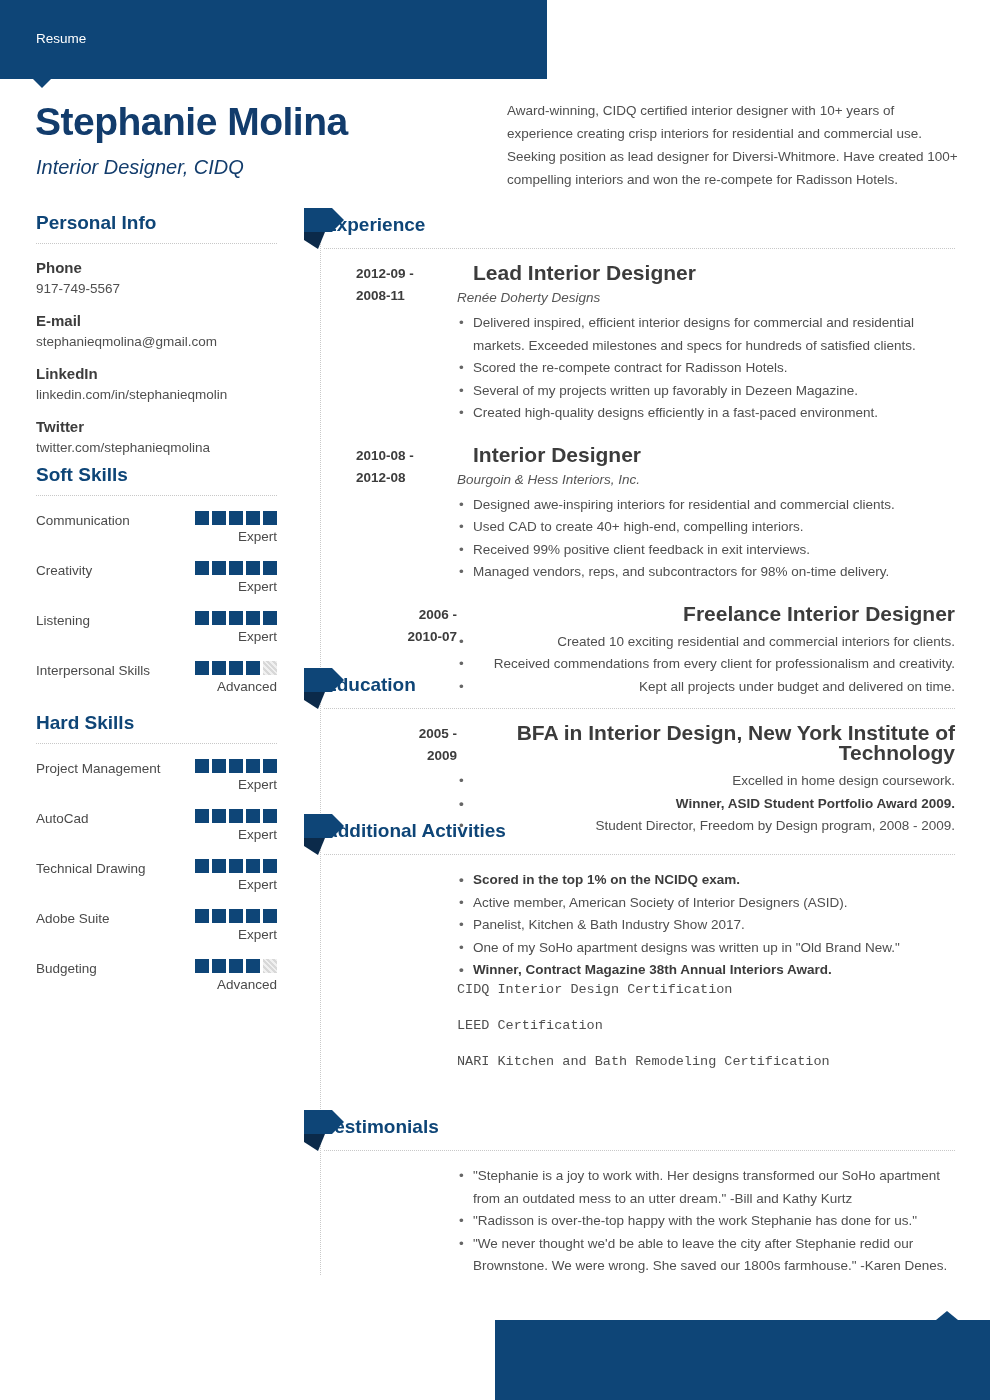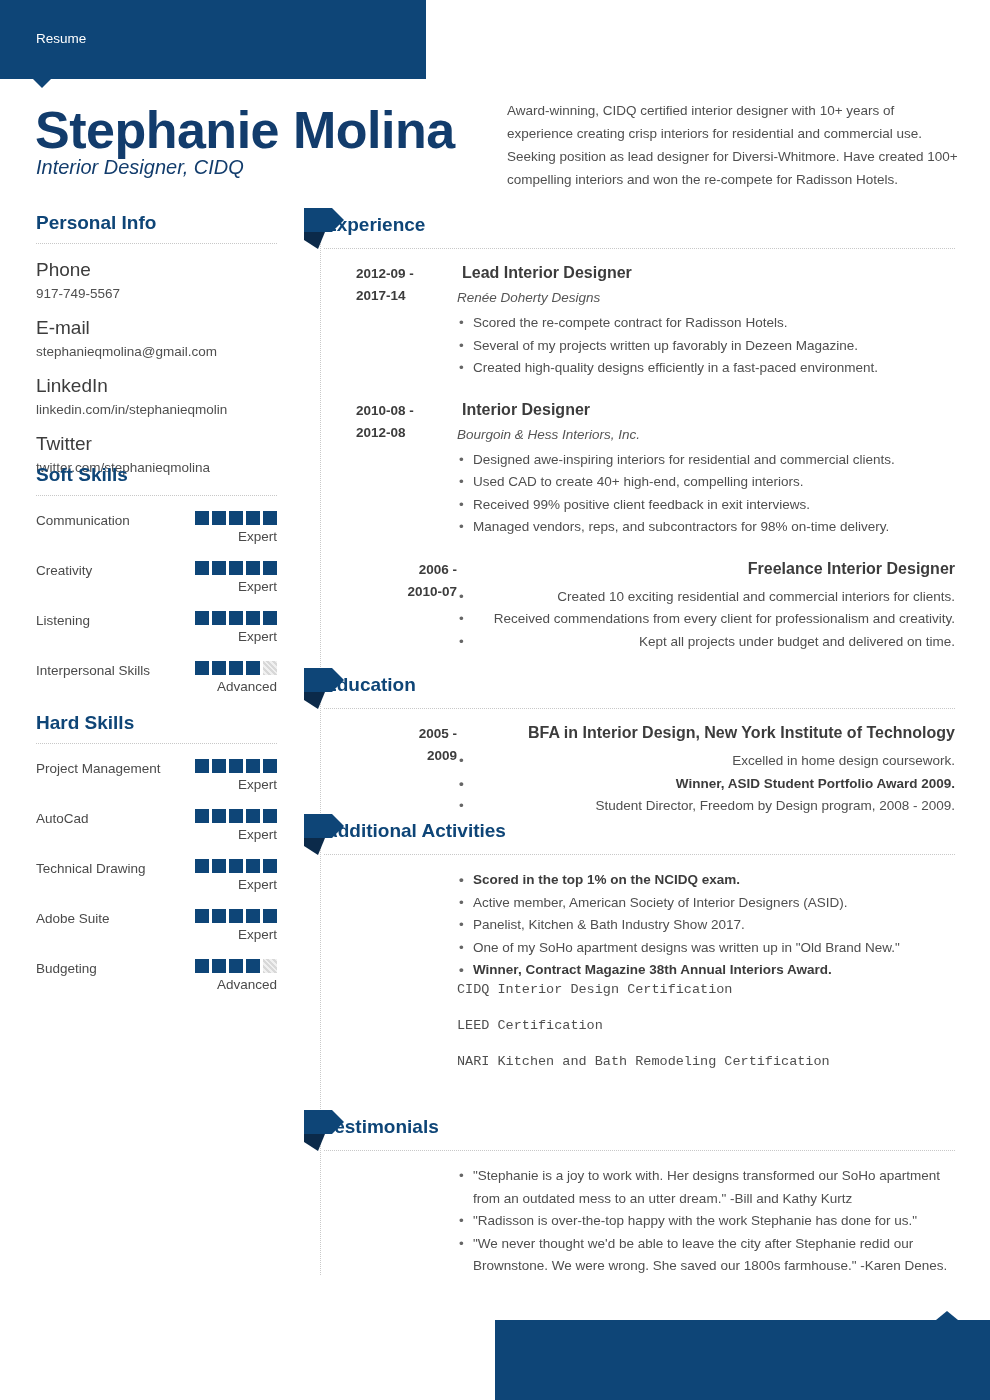--- a/index.html
+++ b/index.html
@@ -8,40 +8,40 @@
     --name-navy:#123c6c;
     --txt:#4f4f4f;
     --txt-bold:#3c3c3c;
     --dot:#c8c8c8;
   }
   html,body{margin:0;padding:0;background:#fff;}
   .page{position:relative;width:990px;height:1400px;background:#fff;overflow:hidden;
         font-family:"Liberation Sans",sans-serif;}
 
   
-  .topbar{position:absolute;left:0;top:0;width:426px;height:79px;background:var(--navy);}
+  .topbar{position:absolute;left:0;top:0;width:547px;height:79px;background:var(--navy);}
   .topbar-label{position:absolute;left:36px;top:31px;color:#fff;font-size:13.5px;}
   .topbar-notch{position:absolute;left:33px;top:79px;width:0;height:0;
     border-left:9px solid transparent;border-right:9px solid transparent;border-top:9px solid var(--navy);}
 
-  .name{position:absolute;left:35px;top:100px;margin:0;font-size:52px;font-weight:700;
+  .name{position:absolute;left:35px;top:100px;margin:0;font-size:39px;font-weight:700;
         color:var(--name-navy);letter-spacing:-0.5px;}
   .job-title{position:absolute;left:36px;top:156px;font-size:20px;font-style:italic;color:var(--name-navy);}
   .summary{position:absolute;left:507px;top:99px;width:452px;margin:0;
            font-size:13.5px;line-height:23px;color:var(--txt);}
 
   
   .vline{position:absolute;left:320px;top:228px;height:1047px;width:0;border-left:1px dotted #c9c9c9;}
 
   
   .lcol{position:absolute;left:36px;width:241px;}
   .lhead{margin:0 0 15px 0;font-size:19px;font-weight:700;color:var(--navy);
          padding-bottom:9px;border-bottom:1px dotted var(--dot);}
   .pi-item{margin-bottom:16px;}
-  .pi-label{font-size:19px;font-weight:400;color:var(--txt-bold);margin-bottom:5px;}
+  .pi-label{font-size:15px;font-weight:700;color:var(--txt-bold);margin-bottom:5px;}
   .pi-value{font-size:13.5px;color:var(--txt);}
 
   .skill-row{display:flex;justify-content:space-between;margin-bottom:17px;}
   .skill-name{font-size:13.5px;color:#4a4a4a;padding-top:2px;}
   .skill-rate{display:flex;flex-direction:column;align-items:flex-end;flex:none;}
   .squares{display:flex;gap:3px;}
   .sq{width:14px;height:14px;display:inline-block;}
   .sq-f{background:var(--navy);}
   .sq-e{background:repeating-linear-gradient(45deg,#d8d8d8 0 2px,#f0f0f0 2px 4px);}
   .skill-level{font-size:13.5px;color:#4a4a4a;margin-top:4px;}
@@ -52,21 +52,21 @@
   .sec-icon{position:absolute;left:0;top:-4px;width:44px;height:42px;}
   .rhead-wrap{margin-left:20px;padding-bottom:10px;border-bottom:1px dotted var(--dot);}
   .rhead{margin:0;font-size:19px;font-weight:700;color:var(--navy);line-height:26px;}
 
   .rsec-body{margin-left:52px;}
   .rsec-body.noDates{margin-left:153px;}
   .entry{display:flex;margin-bottom:20px;}
   .entry:last-child{margin-bottom:0;text-align:right;}
   .edates{width:101px;flex:none;font-size:13.5px;font-weight:700;color:var(--txt-bold);line-height:22px;}
   .ebody{flex:1;min-width:0;}
-  .etitle{margin:0 0 7px 5px;font-size:16px;font-weight:700;color:var(--txt-bold);line-height:20px;}
+  .etitle{margin:0 0 7px 16px;font-size:21px;font-weight:700;color:var(--txt-bold);line-height:20px;}
   .ecompany{font-size:13.5px;font-style:italic;color:#555;margin-bottom:7px;}
   .bullets{list-style:none;margin:0;padding:0;}
   .bullets li{position:relative;padding-left:16px;font-size:13.5px;line-height:22.5px;color:var(--txt);}
   .bullets li::before{content:"\2022";position:absolute;left:2px;color:#666;}
   .bullets li.b{font-weight:700;color:var(--txt-bold);}
   .cert-item{font-size:13.5px;color:var(--txt);line-height:20px;margin-bottom:16px;font-family:Liberation Mono, monospace;}
 
   
   .footer{position:absolute;left:495px;top:1320px;width:495px;height:80px;background:var(--navy);}
   .footer-arrow{position:absolute;left:936px;top:1311px;width:0;height:0;
@@ -240,26 +240,27 @@
         <polygon points="0,24 21,24 14,41 0,32" fill="#0b2a4a"></polygon>
       </svg>
       <div class="rhead-wrap">
           <h2 class="rhead">Experience</h2>
         </div>
     </div>
     <div class="rsec-body">
       <div class="entry">
         <div class="edates">
           <div>2012-09 -</div>
-          <div>2017-14</div>
+          <div>2008-11</div>
         </div>
         <div class="ebody">
           <h3 class="etitle">Lead Interior Designer</h3>
           <div class="ecompany">Renée Doherty Designs</div>
           <ul class="bullets">
+            <li>Delivered inspired, efficient interior designs for commercial and residential markets. Exceeded milestones and specs for hundreds of satisfied clients.</li>
             <li>Scored the re-compete contract for Radisson Hotels.</li>
             <li>Several of my projects written up favorably in Dezeen Magazine.</li>
             <li>Created high-quality designs efficiently in a fast-paced environment.</li>
           </ul>
         </div>
       </div>
       <div class="entry">
         <div class="edates">
           <div>2010-08 -</div>
           <div>2012-08</div>

